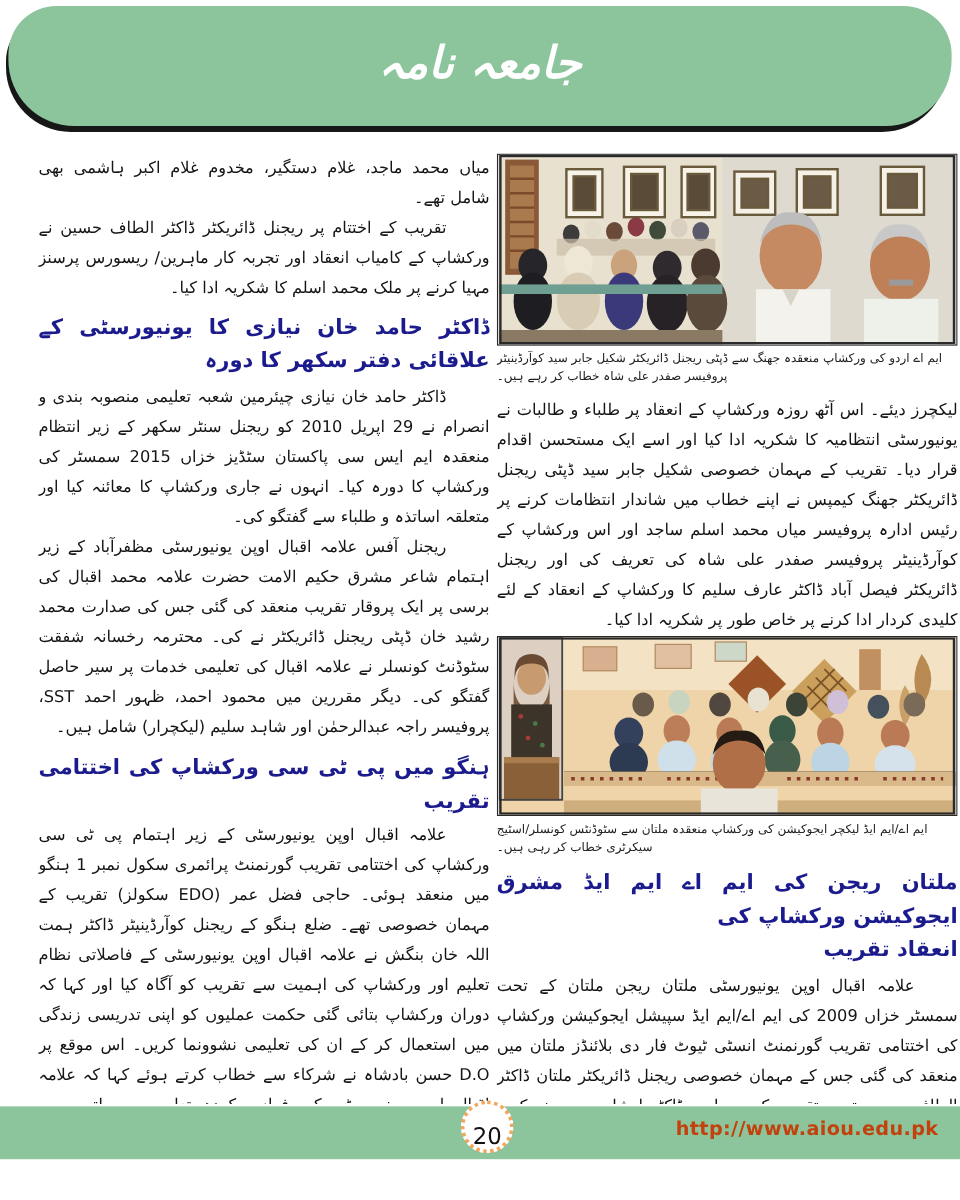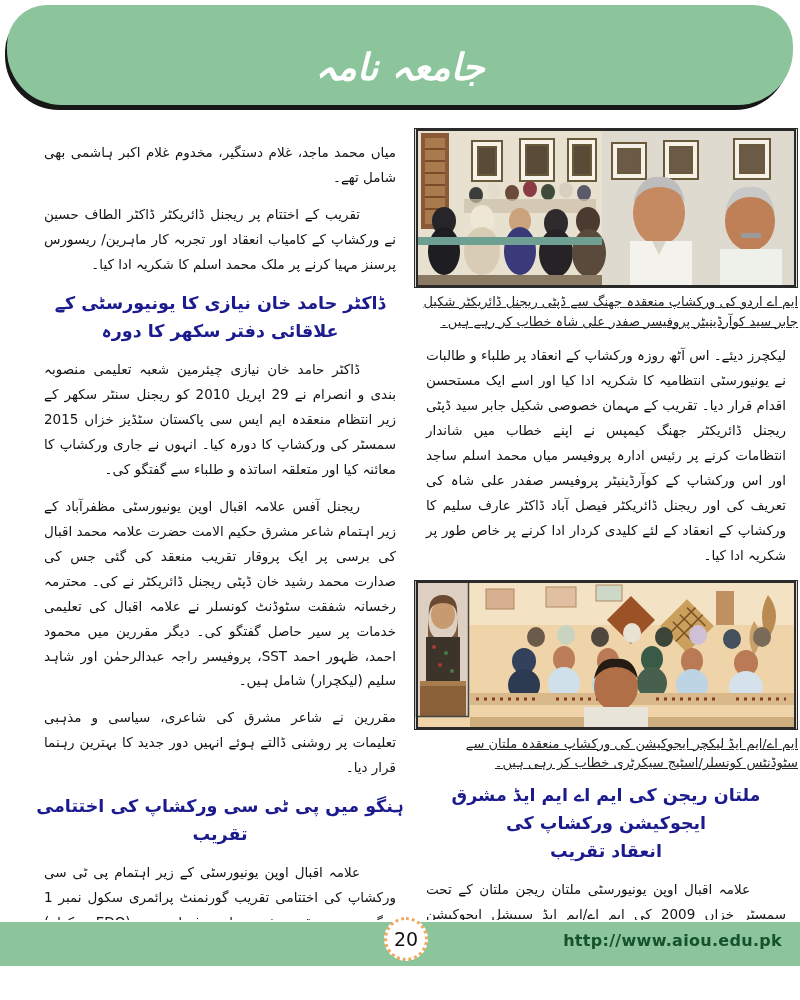--- a/index.html
+++ b/index.html
@@ -21,102 +21,98 @@
   }
   .header-title {
     position:absolute; left:0; right:0; top:26px;
     text-align:center;
     color:#ffffff;
     font-size:37px;
     font-weight:bold;
     font-style:italic;
     direction:rtl;
     letter-spacing:-1px;
-    margin-top:15px;
   }
 
   
   .col {
     position:absolute;
     direction:rtl;
     text-align:justify;
     color:#141414;
     font-size:13.5px;
     line-height:1.85;
     overflow:hidden;
   }
   .col-left  { left:32px;  top:128px; width:376px; height:792px; }
   .col-right { left:414px; top:128px; width:384px; height:792px; }
 
-  .col p { text-indent:36px; margin:12px; }
+  .col p { text-indent:36px; margin:0; }
   .col p.no-indent { text-indent:0; }
 
   .sec-heading {
     color:#1b1b8e;
     font-weight:bold;
     font-size:17.5px;
-    text-align:center;
     line-height:1.6;
     margin:6px 0 4px 0;
     direction:rtl;
   }
   .sec-heading.tight { margin:8px 0 2px 0; }
 
   
   figure.photo { margin:0 0 4px 0; border:1px solid #2a2a2a; background:#ddd; }
   figure.photo svg { display:block; }
   .photo-caption {
     direction:rtl;
-    text-align:right;
-    font-size:13px;
+    text-align:left;
+    font-size:10px;
     color:#222;
     line-height:1.5;
     margin:2px 0 8px 0;
-    text-decoration:underline;
   }
   .photo1-wrap { margin-bottom:2px; }
   .photo2-wrap { margin-top:6px; }
 
   
   .footer-band {
     position:absolute; left:0; top:922px; width:800px; height:44px;
     background:#8cc49b;
   }
   .page-badge {
     position:absolute; left:384px; top:917px;
     width:44px; height:44px;
     background:#ffffff;
     border:3px dotted #f2a85c;
     border-radius:50%;
-    display:flex; align-items:center; justify-content:center;
+    display:flex; align-items:flex-end; justify-content:center;
     font-size:19px; color:#111; font-weight:normal;
   }
   .footer-url {
     position:absolute; right:18px; top:931px;
-    color:#14532d; font-weight:bold; font-size:16px;
+    color:#c2410c; font-weight:bold; font-size:16px;
     letter-spacing:0.3px;
     font-family:"DejaVu Sans", sans-serif;
   }
 </style>
 </head>
 <body>
 
 <div class="page">
 
   <div class="header-band">
     <div class="header-title">جامعہ نامہ</div>
   </div>
 
   <div class="col col-left">
     <p class="no-indent">میاں محمد ماجد، غلام دستگیر، مخدوم غلام اکبر ہاشمی بھی شامل تھے۔</p>
     <p>تقریب کے اختتام پر ریجنل ڈائریکٹر ڈاکٹر الطاف حسین نے ورکشاپ کے کامیاب انعقاد اور تجربہ کار ماہرین/ ریسورس پرسنز مہیا کرنے پر ملک محمد اسلم کا شکریہ ادا کیا۔</p>
     <div class="sec-heading">ڈاکٹر حامد خان نیازی کا یونیورسٹی کے علاقائی دفتر سکھر کا دورہ</div>
     <p>ڈاکٹر حامد خان نیازی چیئرمین شعبہ تعلیمی منصوبہ بندی و انصرام نے 29 اپریل 2010 کو ریجنل سنٹر سکھر کے زیر انتظام منعقدہ ایم ایس سی پاکستان سٹڈیز خزاں 2015 سمسٹر کی ورکشاپ کا دورہ کیا۔ انہوں نے جاری ورکشاپ کا معائنہ کیا اور متعلقہ اساتذہ و طلباء سے گفتگو کی۔</p>
     <p>ریجنل آفس علامہ اقبال اوپن یونیورسٹی مظفرآباد کے زیر اہتمام شاعر مشرق حکیم الامت حضرت علامہ محمد اقبال کی برسی پر ایک پروقار تقریب منعقد کی گئی جس کی صدارت محمد رشید خان ڈپٹی ریجنل ڈائریکٹر نے کی۔ محترمہ رخسانہ شفقت سٹوڈنٹ کونسلر نے علامہ اقبال کی تعلیمی خدمات پر سیر حاصل گفتگو کی۔ دیگر مقررین میں محمود احمد، ظہور احمد SST، پروفیسر راجہ عبدالرحمٰن اور شاہد سلیم (لیکچرار) شامل ہیں۔</p>
-    <p class="no-indent">مقررین نے شاعر مشرق کی شاعری، سیاسی و مذہبی تعلیمات پر روشنی ڈالتے ہوئے انہیں دور جدید کا بہترین رہنما قرار دیا۔</p>
     <div class="sec-heading tight">ہنگو میں پی ٹی سی ورکشاپ کی اختتامی تقریب</div>
     <p>علامہ اقبال اوپن یونیورسٹی کے زیر اہتمام پی ٹی سی ورکشاپ کی اختتامی تقریب گورنمنٹ پرائمری سکول نمبر 1 ہنگو میں منعقد ہوئی۔ حاجی فضل عمر (EDO سکولز) تقریب کے مہمان خصوصی تھے۔ ضلع ہنگو کے ریجنل کوآرڈینیٹر ڈاکٹر ہمت اللہ خان بنگش نے علامہ اقبال اوپن یونیورسٹی کے فاصلاتی نظام تعلیم اور ورکشاپ کی اہمیت سے تقریب کو آگاہ کیا اور کہا کہ دوران ورکشاپ بتائی گئی حکمت عملیوں کو اپنی تدریسی زندگی میں استعمال کر کے ان کی تعلیمی نشوونما کریں۔ اس موقع پر D.O حسن بادشاہ نے شرکاء سے خطاب کرتے ہوئے کہا کہ علامہ اقبال اوپن یونیورسٹی کی فراہم کردہ تعلیمی سہولتوں سے استفادہ کرنے کی تلقین کی۔ اس موقع پر مہمان</p>
   </div>
 
   <div class="col col-right">
 
     <figure class="photo photo1-wrap">
       <svg viewBox="0 0 380 158" width="382" height="158">
         <rect width="380" height="158" fill="#e9e1d0"></rect>
         <rect x="186" width="194" height="158" fill="#dedad0"></rect>

